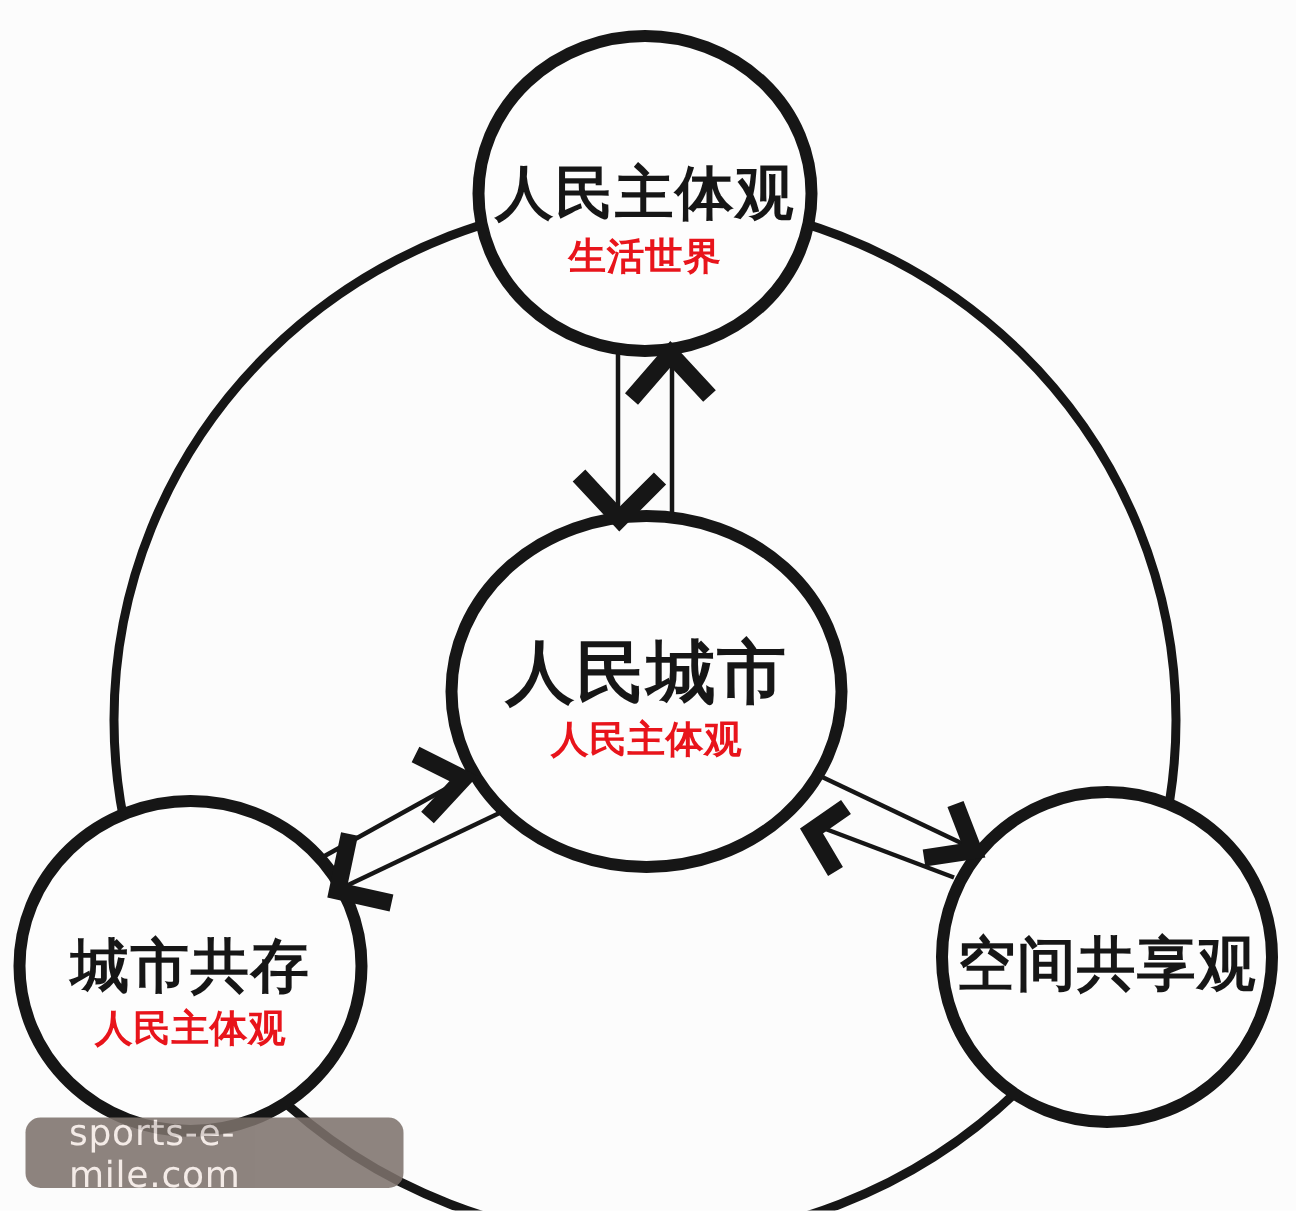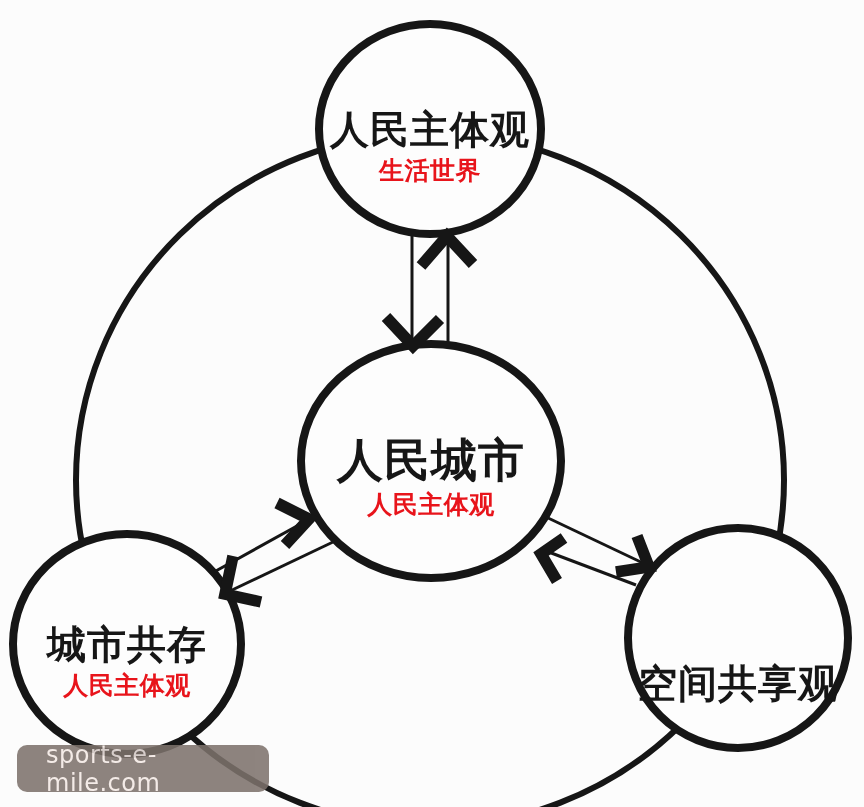--- a/index.html
+++ b/index.html
@@ -19,24 +19,24 @@
   }
   .label{
     font-weight:bold;color:var(--ink,#161616);font-size:39px;line-height:1.05;
     letter-spacing:1px;white-space:nowrap;margin-top:36px;
   }
   .sublabel{
     font-weight:bold;color:var(--accent-red,#e8141b);font-size:25px;line-height:1.05;
     letter-spacing:0.5px;white-space:nowrap;
   }
   .node-top{left:319px;top:26px;width:222px;height:206px;}
-  .node-center{left:301px;top:336px;width:260px;height:234px;padding-top:12px;box-sizing:border-box;}
+  .node-center{left:301px;top:324px;width:260px;height:234px;padding-top:12px;box-sizing:border-box;}
   .node-center .label{font-size:46px;}
   .node-left{left:13px;top:534px;width:228px;height:220px;}
-  .node-right{left:628px;top:556px;width:220px;height:220px;}
+  .node-right{left:628px;top:516px;width:220px;height:220px;}
   .watermark{
     position:absolute;left:17px;top:745px;width:223px;height:47px;
     background:var(--watermark-bg,#7d726c);opacity:0.87;border-radius:10px;
     color:var(--watermark-text,#f3e9e5);font-size:24px;font-weight:400;
     display:flex;align-items:center;justify-content:center;letter-spacing:0.5px;padding-left:29px;
   }
 </style>
 </head>
 <body>
 

